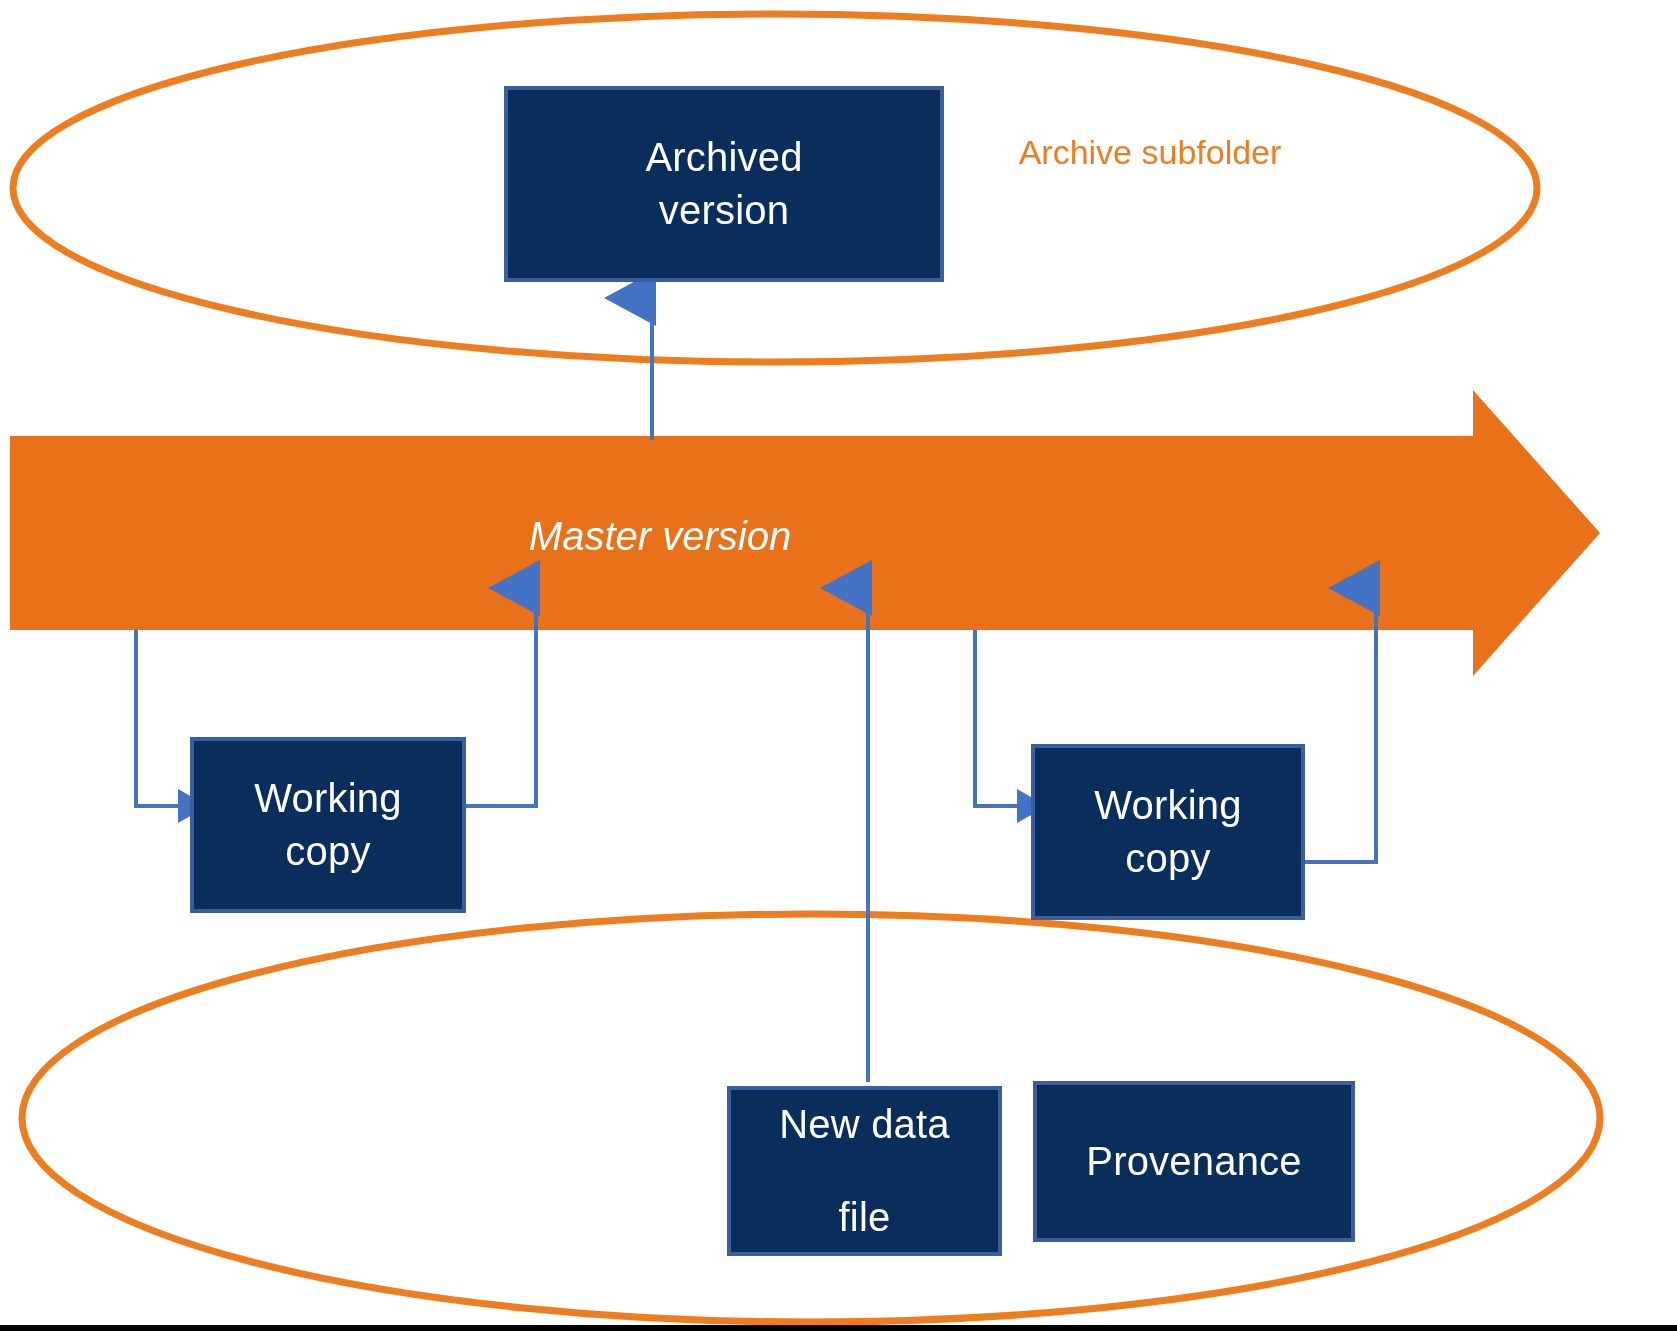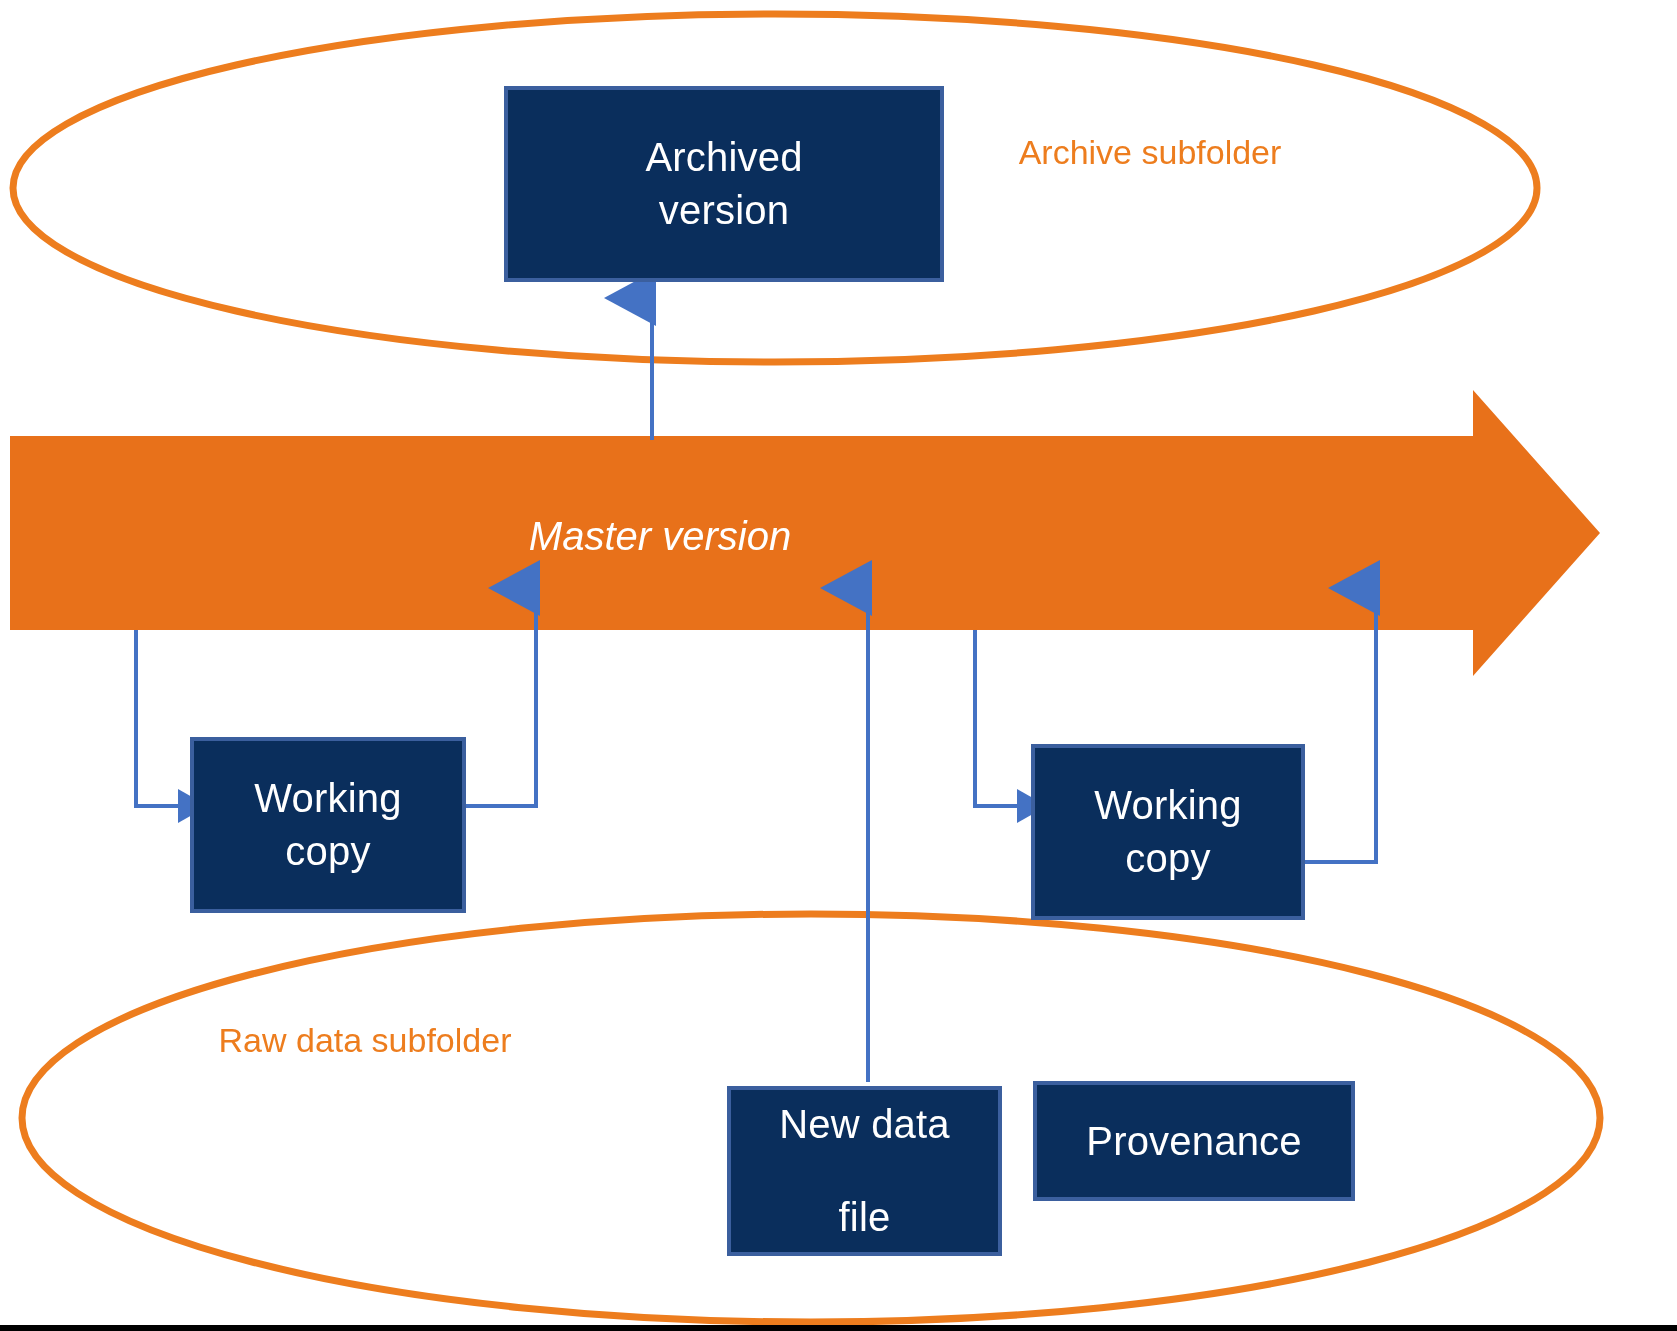--- a/index.html
+++ b/index.html
@@ -102,24 +102,20 @@
 
   <div class="arrow-label" style="left:440px; top:510px; width:440px;font-style:italic;">
     <span>Master version</span>
   </div>
 
   <div class="group-label" style="left:1000px; top:130px; width:300px;">
     <span class="line">Archive</span>
     <span class="line">subfolder</span>
   </div>
 
-  <div class="group-label" style="left:215px; top:1018px; width:300px;">
-    <span class="line">Raw data</span>
-    <span class="line">subfolder</span>
-  </div>
 
   <div class="node-box" style="left:464px; top:86px; width:440px; height:196px;margin-left:40px;">
     <span class="line">Archived</span>
     <span class="line">version</span>
   </div>
 
   <div class="node-box" style="left:190px; top:737px; width:276px; height:176px;">
     <span class="line">Working</span>
     <span class="line">copy</span>
   </div>
@@ -127,19 +123,19 @@
   <div class="node-box" style="left:1031px; top:744px; width:274px; height:176px;">
     <span class="line">Working</span>
     <span class="line">copy</span>
   </div>
 
   <div class="node-box" style="left:727px; top:1086px; width:275px; height:170px;gap:40px;">
     <span class="line">New data</span>
     <span class="line">file</span>
   </div>
 
-  <div class="node-box" style="left:1033px; top:1081px; width:322px; height:120px;">
+  <div class="node-box" style="left:1033px; top:1081px; width:322px; height:161px;">
     <span class="line">Provenance</span>
   </div>
 
   <div class="bottom-rule"></div>
 
 </div>
 
 </body></html>

